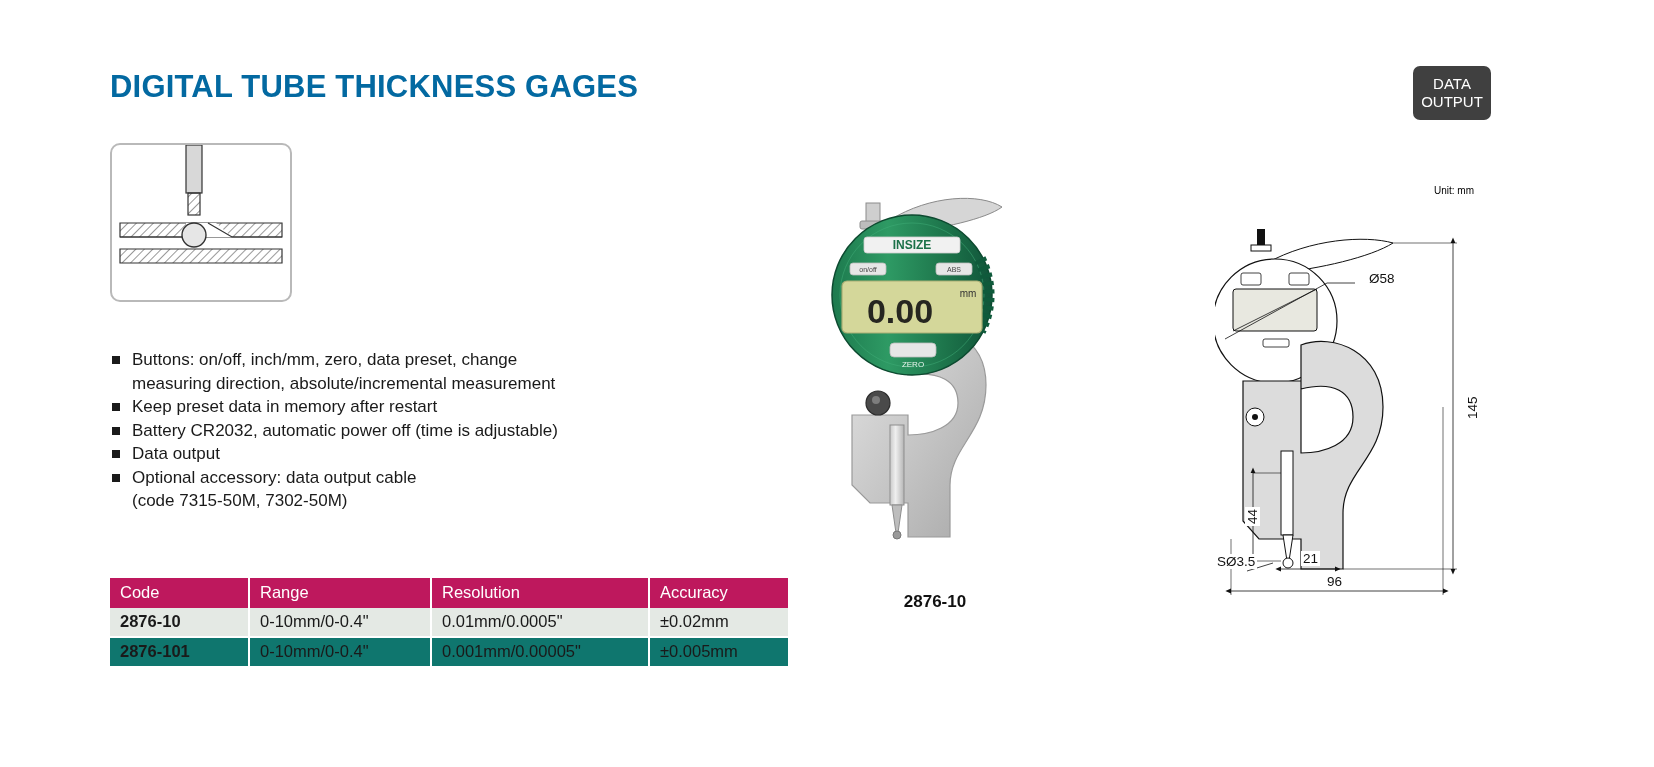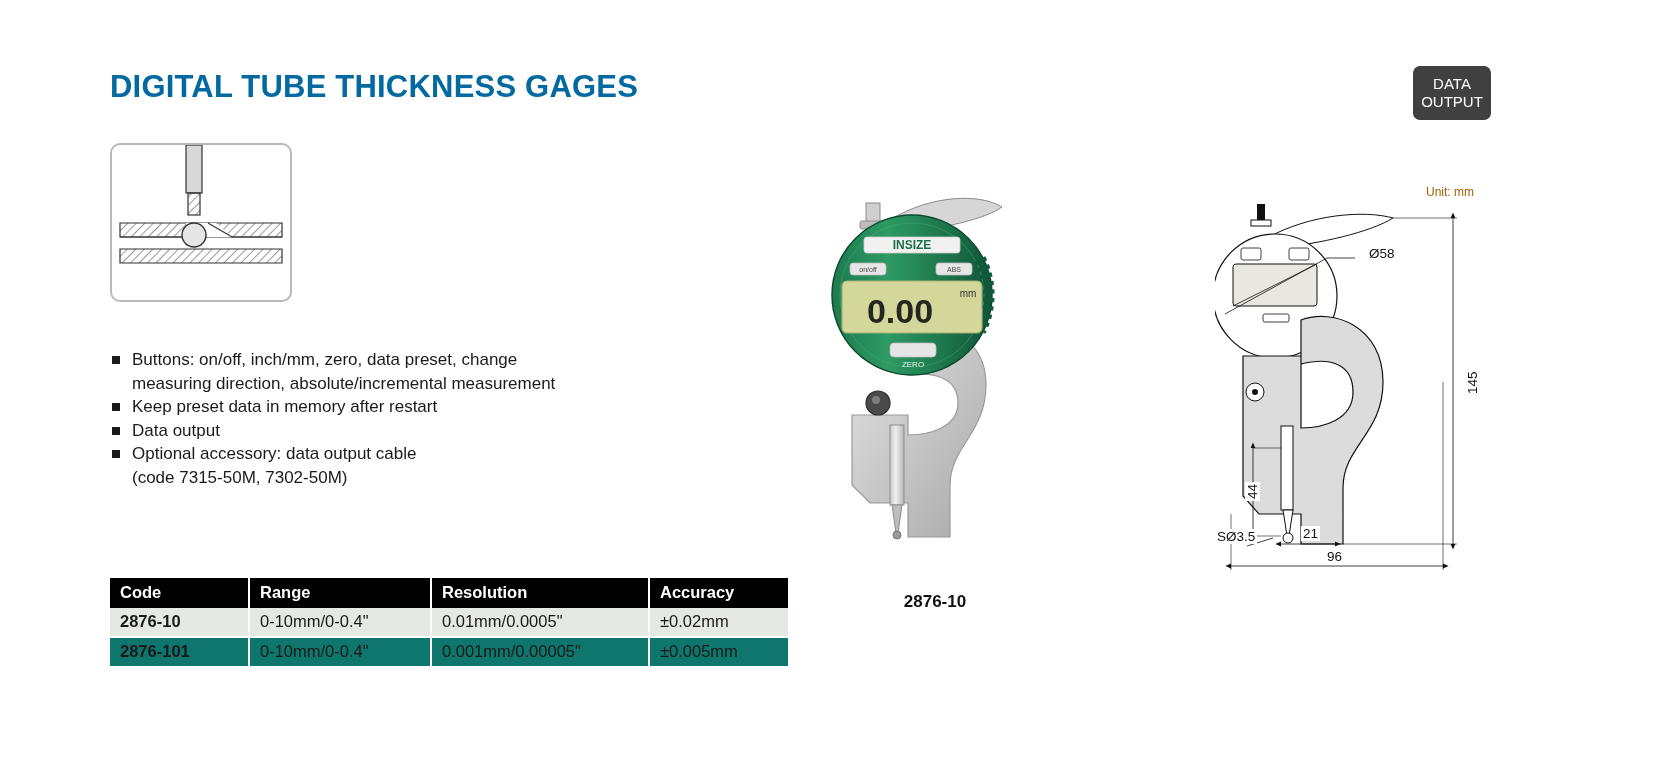--- a/index.html
+++ b/index.html
@@ -92,23 +92,23 @@
 
   
   .spec-table {
     position: absolute;
     left: 110px;
     top: 578px;
     border-collapse: collapse;
     font-size: 16.5px;
   }
   .spec-table th {
-    background: #000000;
+    background: #be185d;
     color: #ffffff;
-    font-weight: bold;
+    font-weight: normal;
     text-align: left;
     padding: 5px 10px 6px 10px;
     border-right: 2px solid #ffffff;
     white-space: nowrap;
   }
   .spec-table th:last-child { border-right: none; }
   .spec-table td {
     padding: 4px 10px 5px 10px;
     border-right: 2px solid #ffffff;
     border-bottom: 2px solid #ffffff;
@@ -141,27 +141,27 @@
     font-size: 17px;
     font-weight: bold;
     color: #111;
   }
 
   
   .unit-label {
     position: absolute;
     right: 180px;
     top: 185px;
-    font-size: 12px;
-    color: #a16207;
+    font-size: 10px;
+    color: #000000;
   }
   .drawing-area {
     position: absolute;
     left: 1215px;
-    top: 196px;
+    top: 221px;
     width: 330px;
     height: 390px;
     text-decoration: underline;
   }
   .dim-text {
     position: absolute;
     font-size: 13.5px;
     color: #111;
     background: #ffffff;
     padding: 0 2px;
@@ -205,20 +205,24 @@
 
 <div class="features">
   <div class="feature-row">
     <span class="sq"></span>
     <span>Buttons: on/off, inch/mm, zero, data preset, change</span>
     <span class="sub">measuring direction, absolute/incremental measurement</span>
   </div>
   <div class="feature-row">
     <span class="sq"></span>
     <span>Keep preset data in memory after restart</span>
+  </div>
+  <div class="feature-row">
+    <span class="sq"></span>
+    <span>Battery CR2032, automatic power off (time is adjustable)</span>
   </div>
   <div class="feature-row">
     <span class="sq"></span>
     <span>Data output</span>
   </div>
   <div class="feature-row">
     <span class="sq"></span>
     <span>Optional accessory: data output cable</span>
     <span class="sub">(code <b>7315-50M, 7302-50M</b>)</span>
   </div>

